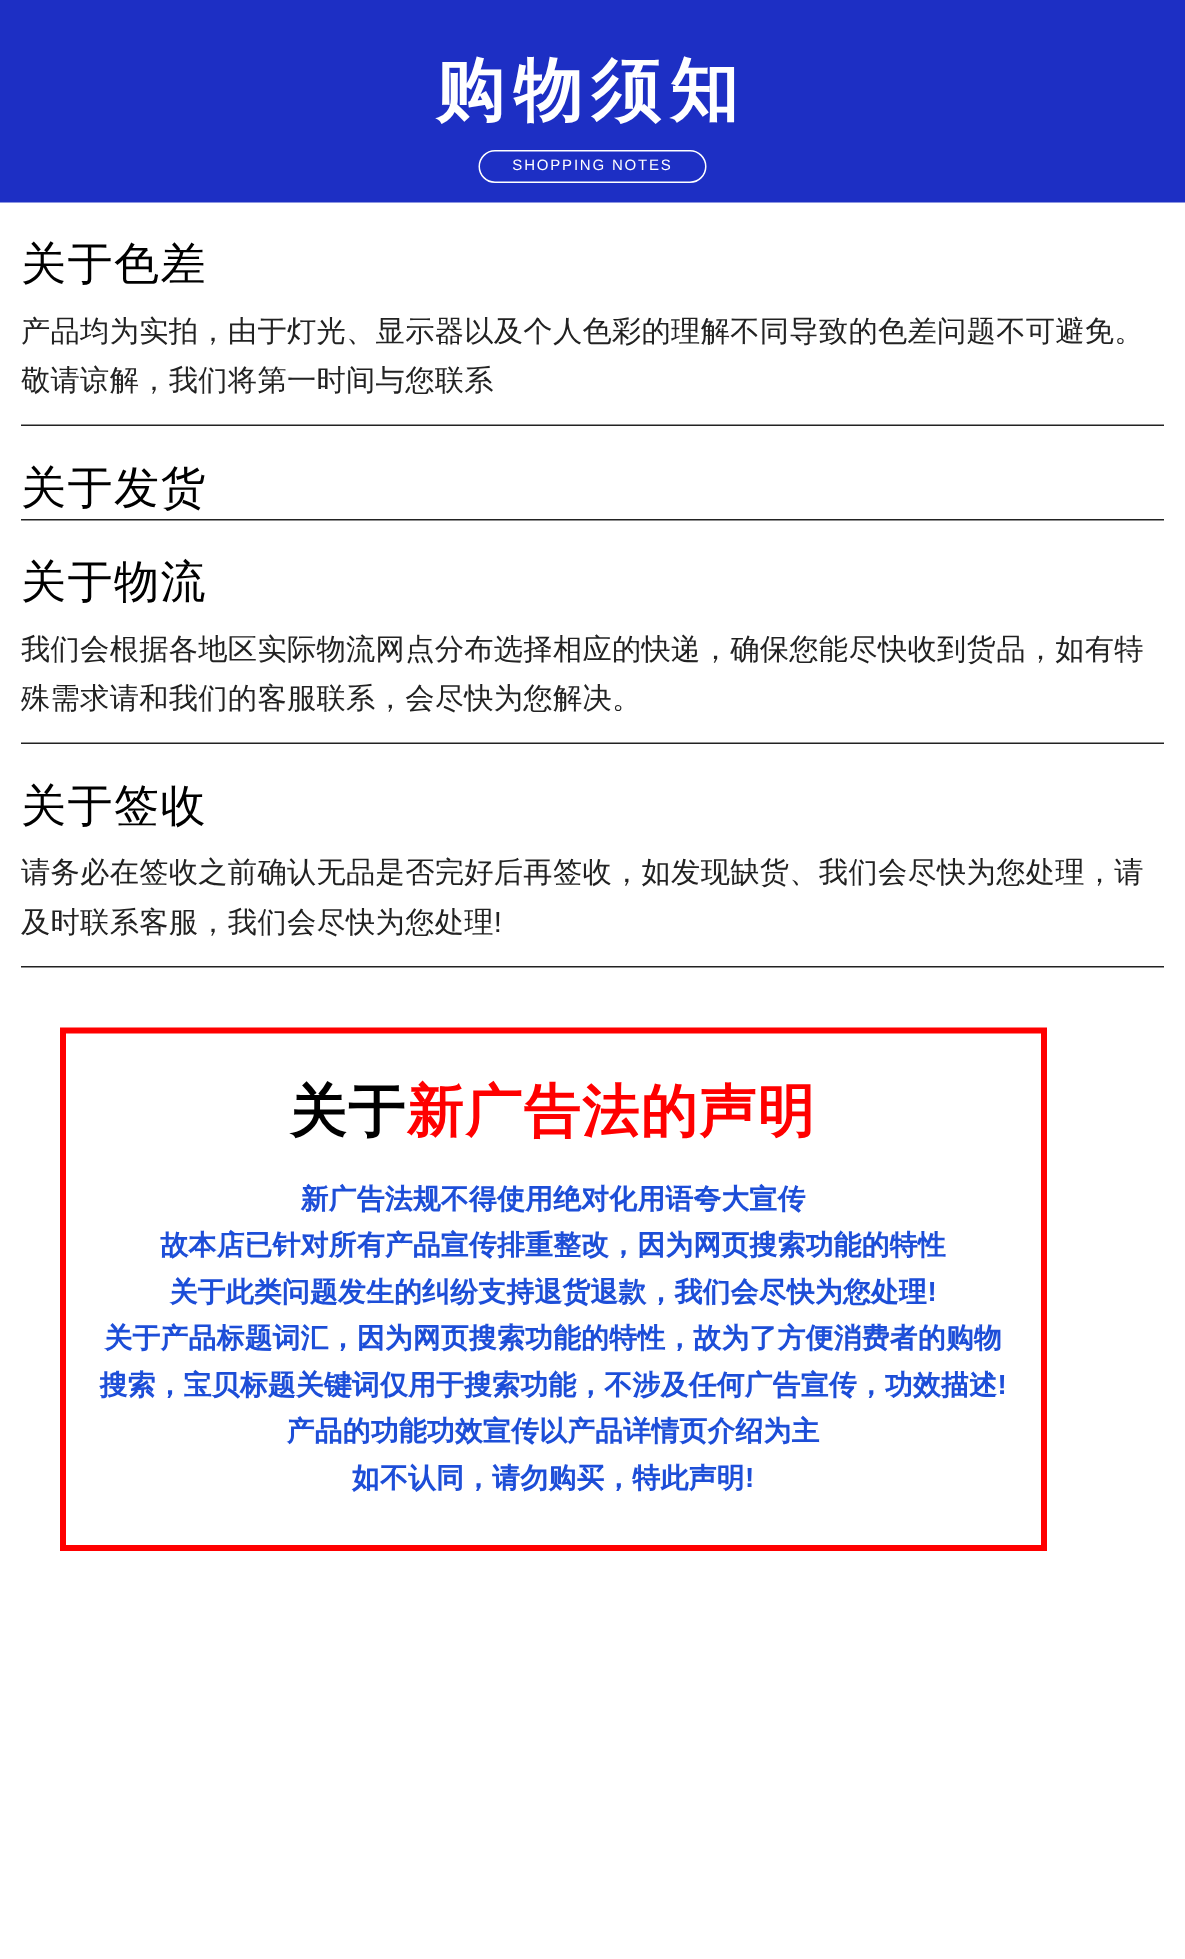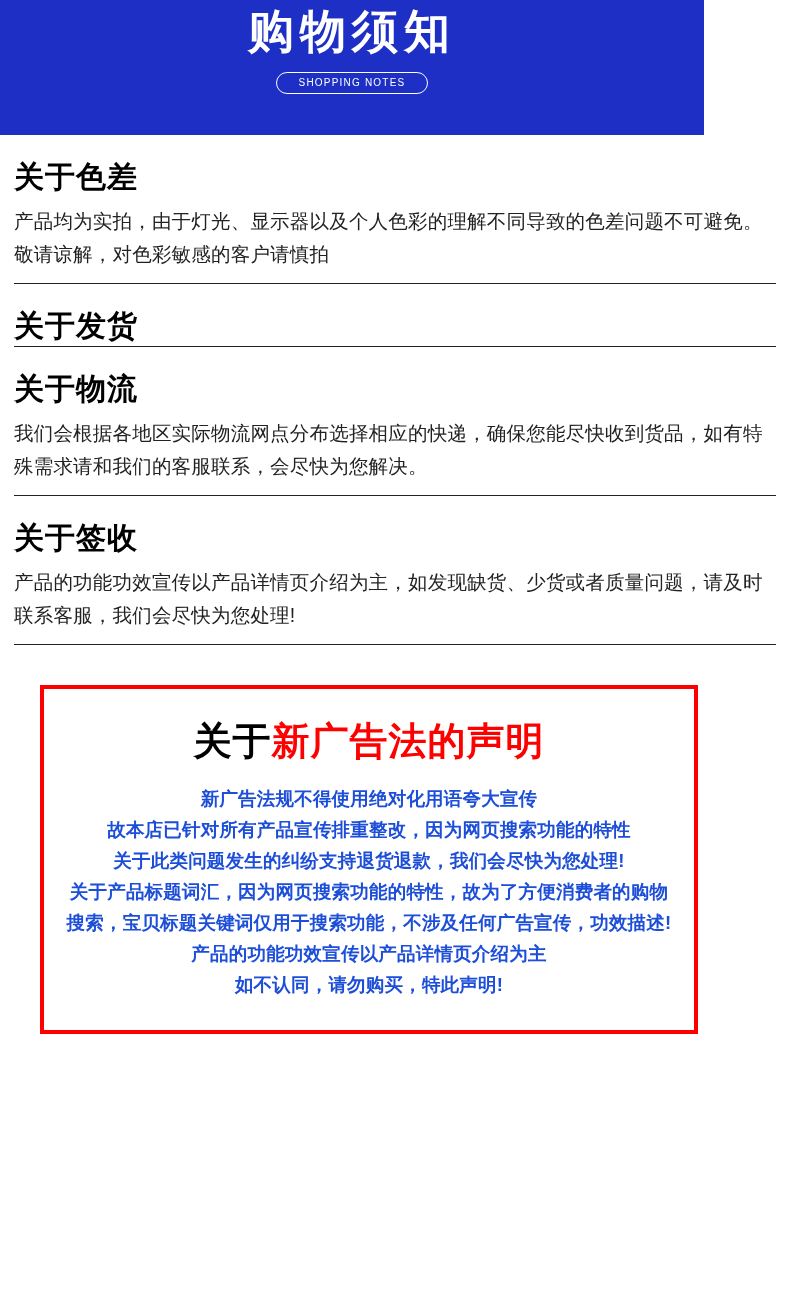--- a/index.html
+++ b/index.html
@@ -12,27 +12,27 @@
     background: #ffffff;
     font-family: "Liberation Sans", sans-serif;
     color: #000;
     overflow: hidden;
   }
 
   
   .banner {
     background: #1d2fc4;
     height: 135px;
-    width: 704px;
+    width: 790px;
     box-sizing: border-box;
     display: flex;
     flex-direction: column;
     align-items: center;
     justify-content: flex-start;
-    padding-top: 2px;
+    padding-top: 30px;
   }
   .banner-title {
     color: #ffffff;
     font-size: 46px;
     font-weight: bold;
     letter-spacing: 6px;
     line-height: 58px;
   }
   .banner-sub {
     margin-top: 12px;
@@ -49,21 +49,21 @@
   .content {
     padding: 0 14px;
     box-sizing: border-box;
     width: 790px;
   }
   .section {
     padding-top: 22px;
   }
   .section-title {
     font-size: 30px;
-    font-weight: bold;
+    font-weight: normal;
     line-height: 40px;
     letter-spacing: 1px;
     color: #000;
   }
   .section-body {
     font-size: 19.5px;
     line-height: 33px;
     color: #222;
     letter-spacing: 0.2px;
     margin-top: 8px;
@@ -109,38 +109,38 @@
 
 <div class="banner">
   <div class="banner-title">购物须知</div>
   <div class="banner-sub">SHOPPING NOTES</div>
 </div>
 
 <div class="content">
 
   <div class="section">
     <div class="section-title">关于色差</div>
-    <div class="section-body">产品均为实拍，由于灯光、显示器以及个人色彩的理解不同导致的色差问题不可避免。敬请谅解，对色彩敏感的客户请慎拍</div>
+    <div class="section-body">产品均为实拍，由于灯光、显示器以及个人色彩的理解不同导致的色差问题不可避免。敬请谅解，我们将第一时间与您联系</div>
     <div class="divider"></div>
   </div>
 
   <div class="section">
     <div class="section-title">关于发货</div>
     <div class="divider"></div>
   </div>
 
   <div class="section">
     <div class="section-title">关于物流</div>
     <div class="section-body">我们会根据各地区实际物流网点分布选择相应的快递，确保您能尽快收到货品，如有特殊需求请和我们的客服联系，会尽快为您解决。</div>
     <div class="divider"></div>
   </div>
 
   <div class="section">
     <div class="section-title">关于签收</div>
-    <div class="section-body">产品的功能功效宣传以产品详情页介绍为主，如发现缺货、少货或者质量问题，请及时联系客服，我们会尽快为您处理!</div>
+    <div class="section-body">请务必在签收之前确认无品是否完好后再签收，如发现缺货、我们会尽快为您处理，请及时联系客服，我们会尽快为您处理!</div>
     <div class="divider"></div>
   </div>
 
 </div>
 
 <div class="statement-wrap">
   <div class="statement-box">
     <div class="statement-heading">
       <span class="black">关于</span><span class="red">新广告法的声明</span>
     </div>

